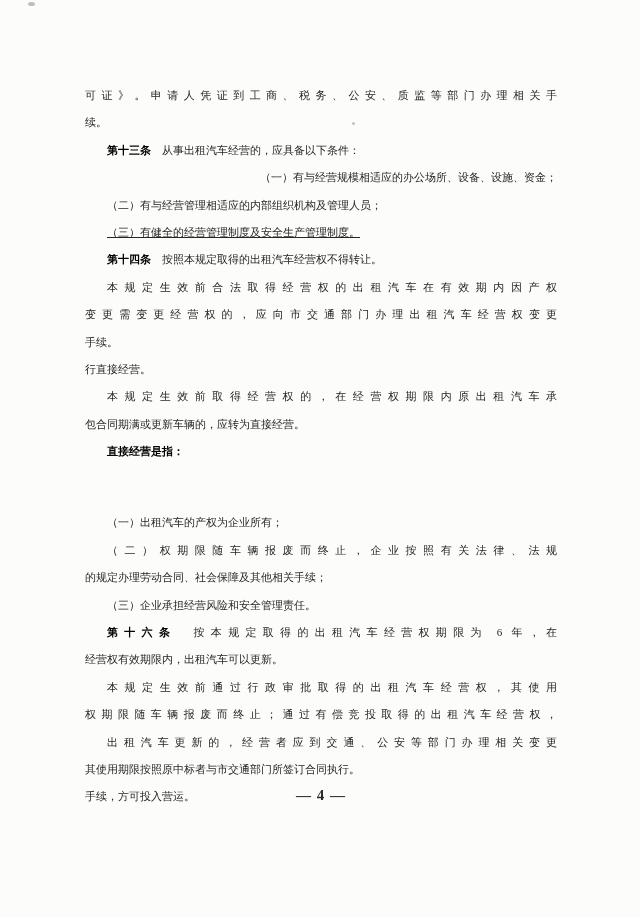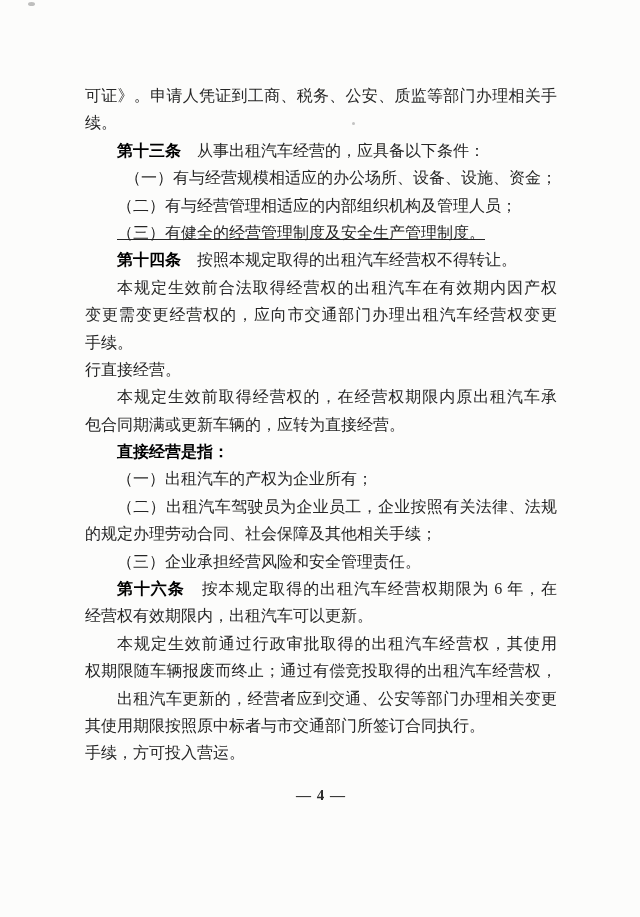--- a/index.html
+++ b/index.html
@@ -15,21 +15,21 @@
     background: #fcfcfb;
     overflow: hidden;
     font-family: "Liberation Serif", serif;
     color: #262626;
   }
   .text-block {
     position: absolute;
     left: 85px;
     top: 82px;
     width: 472px;
-    font-size: 16px;
+    font-size: 11px;
     line-height: 27.4px;
   }
   .line {
     height: 27.4px;
     overflow: visible;
   }
   .line.justify {
     text-align: justify;
     text-align-last: justify;
     text-justify: inter-character;
@@ -69,22 +69,22 @@
       <div class="line" style="padding-left: 2em;"><span class="seg">（二）有与经营管理相适应的内部组织机构及管理人员；</span></div>
       <div class="line" style="padding-left: 2em; text-decoration: underline;"><span class="seg">（三）有健全的经营管理制度及安全生产管理制度。</span></div>
       <div class="line" style="padding-left: 2em;"><span class="seg bold">第十四条</span><span class="seg">　按照本规定取得的出租汽车经营权不得转让。</span></div>
       <div class="line justify" style="padding-left: 2em;"><span class="seg">本规定生效前合法取得经营权的出租汽车在有效期内因产权</span></div>
       <div class="line justify"><span class="seg">变更需变更经营权的，应向市交通部门办理出租汽车经营权变更</span></div>
       <div class="line"><span class="seg">手续。</span></div>
       <div class="line"><span class="seg">行直接经营。</span></div>
       <div class="line justify" style="padding-left: 2em;"><span class="seg">本规定生效前取得经营权的，在经营权期限内原出租汽车承</span></div>
       <div class="line"><span class="seg">包合同期满或更新车辆的，应转为直接经营。</span></div>
       <div class="line" style="padding-left: 2em;"><span class="seg bold">直接经营是指：</span></div>
-      <div class="line" style="padding-left: 2em;"><span class="seg">（一）出租汽车的产权为企业所有；</span></div>
-      <div class="line justify" style="padding-left: 2em;"><span class="seg">（二）出租汽车驾驶员为企业员工，企业按照有关法律、法规</span></div>
+      <div class="line" style="padding-left: 2em; margin-top: 44px;"><span class="seg">（一）出租汽车的产权为企业所有；</span></div>
+      <div class="line justify" style="padding-left: 2em;"><span class="seg">（二）权期限随车辆报废而终止，企业按照有关法律、法规</span></div>
       <div class="line"><span class="seg">的规定办理劳动合同、社会保障及其他相关手续；</span></div>
       <div class="line" style="padding-left: 2em;"><span class="seg">（三）企业承担经营风险和安全管理责任。</span></div>
       <div class="line justify" style="padding-left: 2em;"><span class="seg bold">第十六条</span><span class="seg">　按本规定取得的出租汽车经营权期限为 6 年，在</span></div>
       <div class="line"><span class="seg">经营权有效期限内，出租汽车可以更新。</span></div>
       <div class="line justify" style="padding-left: 2em;"><span class="seg">本规定生效前通过行政审批取得的出租汽车经营权，其使用</span></div>
       <div class="line justify"><span class="seg">权期限随车辆报废而终止；通过有偿竞投取得的出租汽车经营权，</span></div>
       <div class="line justify" style="padding-left: 2em;"><span class="seg">出租汽车更新的，经营者应到交通、公安等部门办理相关变更</span></div>
       <div class="line"><span class="seg">其使用期限按照原中标者与市交通部门所签订合同执行。</span></div>
       <div class="line"><span class="seg">手续，方可投入营运。</span></div>
     </div>

